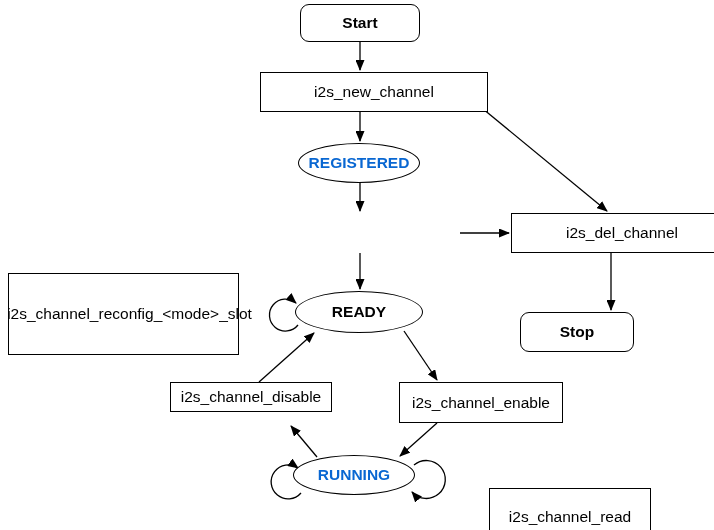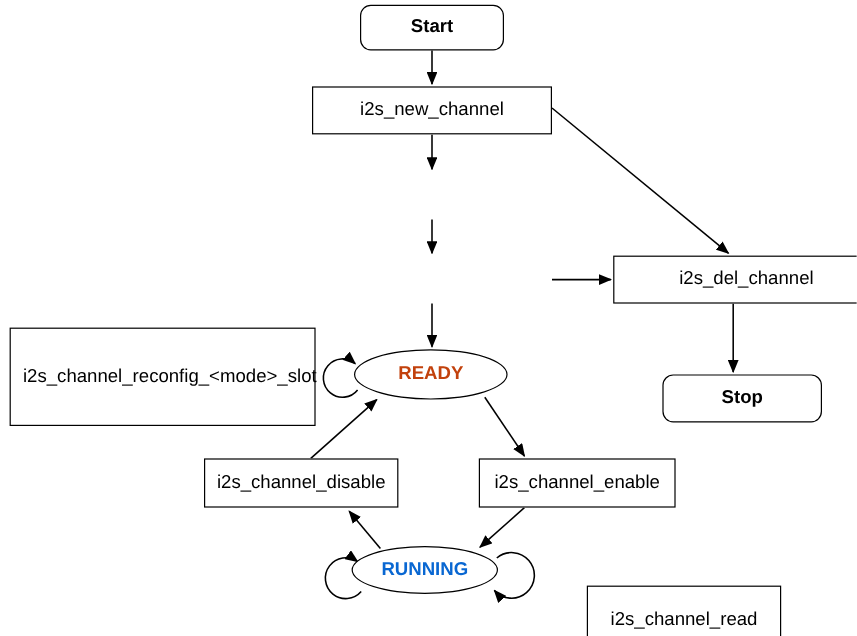--- a/index.html
+++ b/index.html
@@ -34,29 +34,29 @@
   .terminal {
     border-radius: 9px;
     font-weight: bold;
   }
   .state {
     border-radius: 50%;
     font-weight: bold;
   }
   
   #node-start     { left: 300px; top: 4px;   width: 120px; height: 38px; }
-  #node-new       { left: 260px; top: 72px;  width: 200px; height: 40px; }
+  #node-new       { left: 260px; top: 72px;  width: 228px; height: 40px; }
   #node-registered{ left: 298px; top: 143px; width: 122px; height: 40px; }
   #node-init      { left: 260px; top: 213px; width: 200px; height: 40px; }
   #node-del       { left: 511px; top: 213px; width: 222px; height: 40px; }
-  #node-stop      { left: 552px; top: 312px; width: 133px; height: 40px; }
-  #node-reconfig  { left: 8px;   top: 273px; width: 255px; height: 82px;
+  #node-stop      { left: 520px; top: 312px; width: 114px; height: 40px; }
+  #node-reconfig  { left: 8px;   top: 273px; width: 231px; height: 82px;
                     flex-direction: row; line-height: 19.5px; padding-left: 12px; }
   #node-ready     { left: 295px; top: 291px; width: 128px; height: 42px; }
-  #node-disable   { left: 170px; top: 382px; width: 162px; height: 41px; text-align: center; }
+  #node-disable   { left: 170px; top: 382px; width: 162px; height: 30px; text-align: center; }
   #node-enable    { left: 399px; top: 382px; width: 164px; height: 41px; }
   #node-running   { left: 293px; top: 455px; width: 122px; height: 40px; }
   #node-write     { left: 108px; top: 488px; width: 155px; height: 38px; }
   #node-read      { left: 455px; top: 488px; width: 162px; height: 57px; margin-left: 34px; }
 </style>
 </head>
 <body>
 
 <div id="canvas">
 
@@ -81,31 +81,32 @@
       <path d="M 298 325 A 16 16 0 1 1 296 303" marker-end="url(#arrow)"></path>
       <path d="M 301 493 A 17 17 0 1 1 298 468" marker-end="url(#arrow)"></path>
       <path d="M 414 465 A 19 19 0 1 1 412 492" marker-end="url(#arrow)"></path>
     </g>
   </svg>
 
   <div class="node terminal" id="node-start">Start</div>
 
   <div class="node" id="node-new">i2s_new_channel</div>
 
+  <div class="node state" id="node-registered" style="color:#0967d2;">REGISTERED</div>
 
 
   <div class="node" id="node-del">i2s_del_channel</div>
 
   <div class="node terminal" id="node-stop">Stop</div>
 
   <div class="node" id="node-reconfig">
     <div>i2s_channel_reconfig_&lt;mode&gt;_slot</div>
   </div>
 
-  <div class="node state" id="node-ready" style="color:#c2410c;">READY</div>
+  <div class="node state" id="node-ready" style="color:#000000;">READY</div>
 
   <div class="node" id="node-disable">i2s_channel_disable</div>
 
   <div class="node" id="node-enable">i2s_channel_enable</div>
 
   <div class="node state" id="node-running" style="color:#0967d2;">RUNNING</div>
 
 
   <div class="node" id="node-read">i2s_channel_read</div>
 

